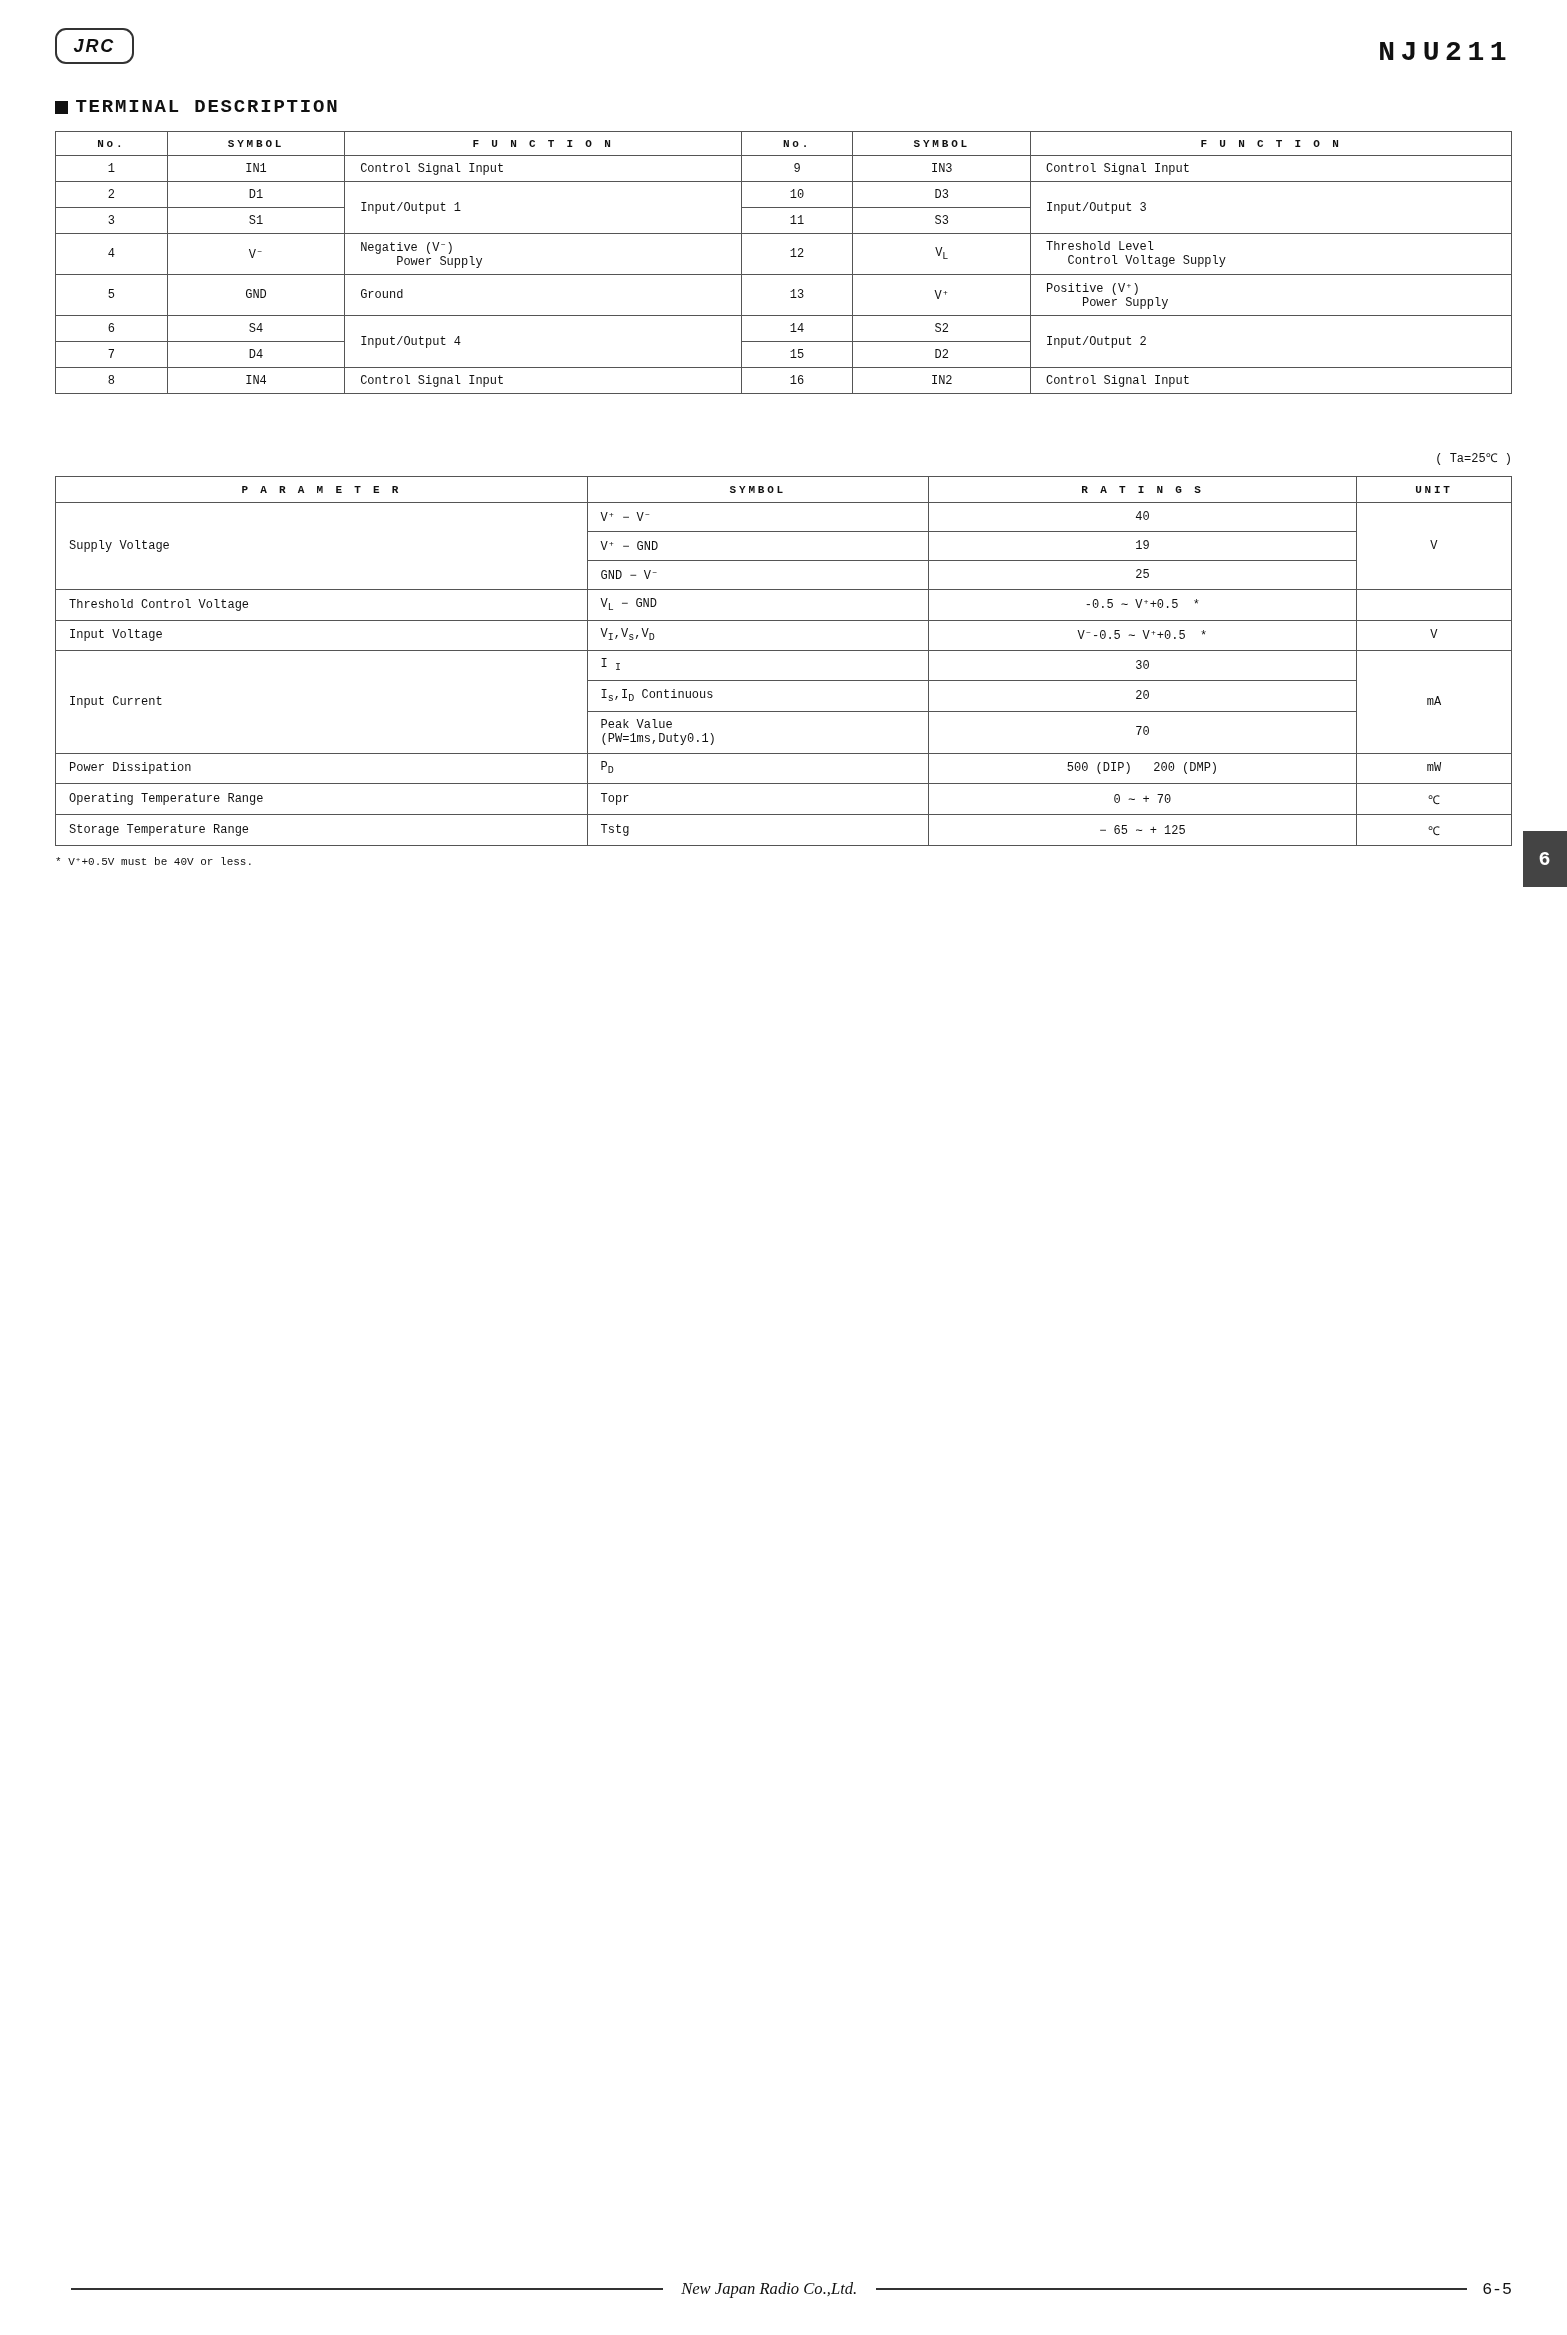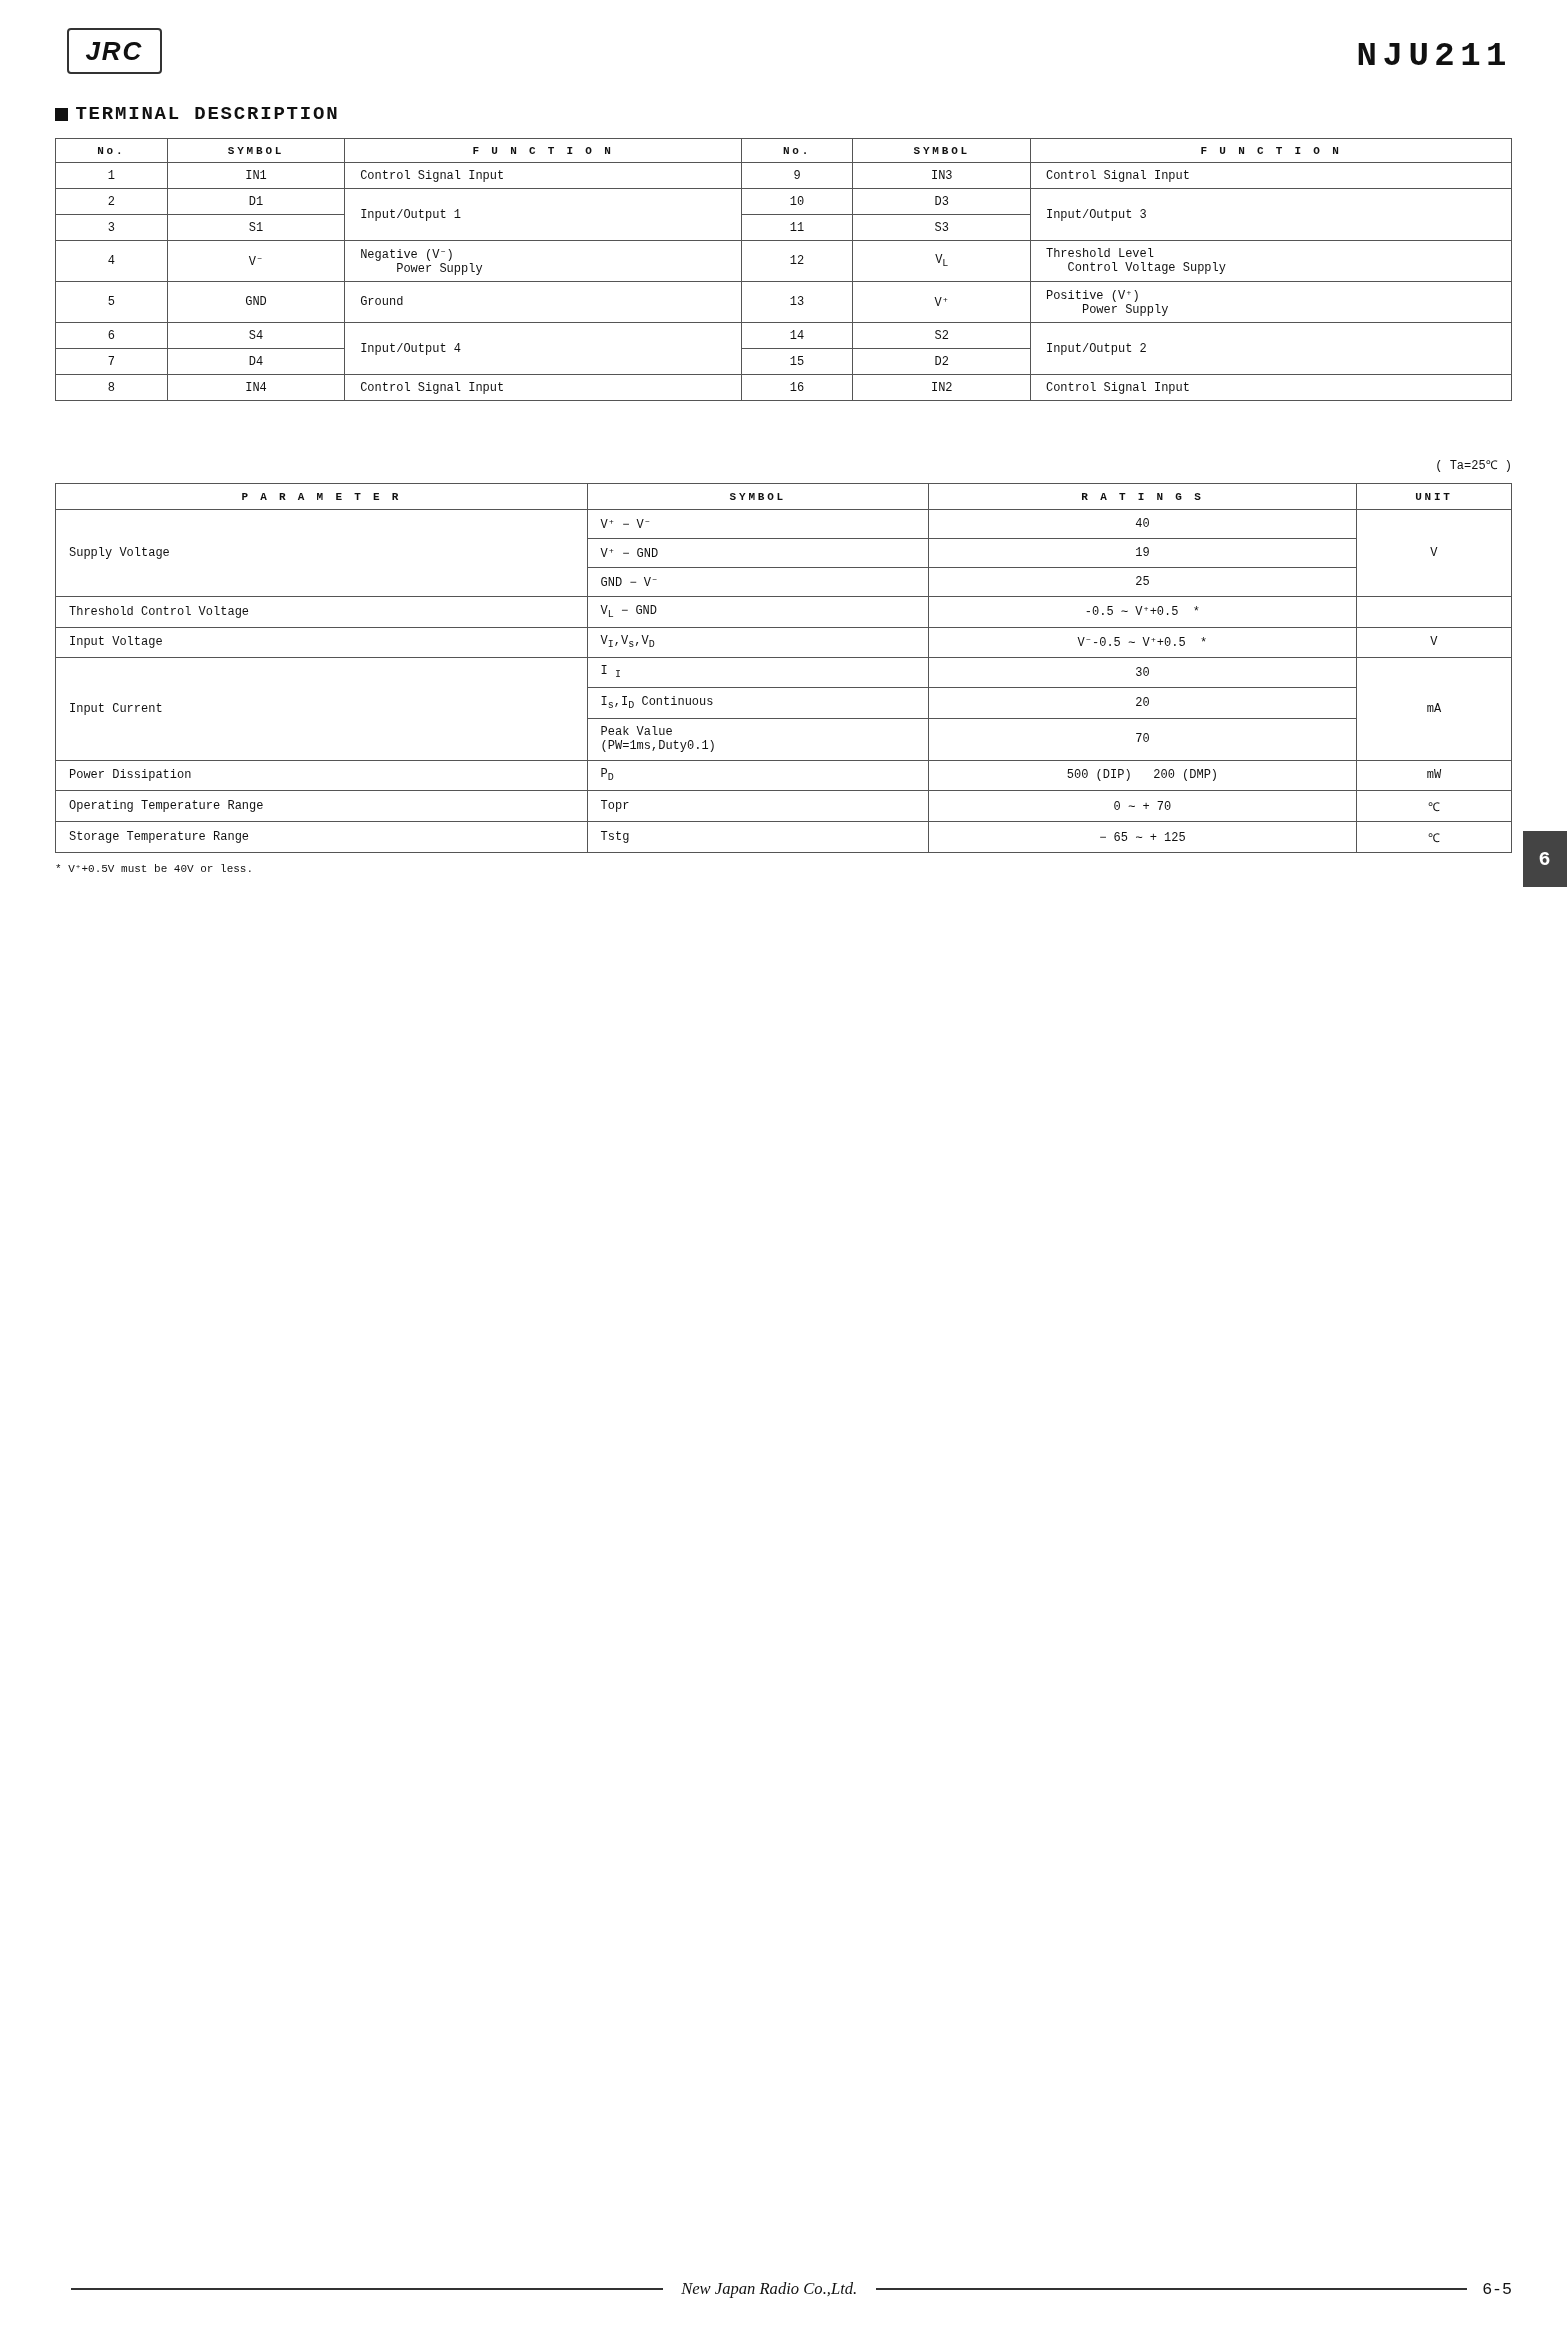--- a/index.html
+++ b/index.html
@@ -16,31 +16,30 @@
 
     
     .header {
       display: flex;
       justify-content: space-between;
       align-items: flex-start;
       margin-bottom: 28px;
     }
     .logo-box {
       border: 2.8px solid #333;
-      border-radius: 4px;
+      border-radius: 11px;
       padding: 5.5px 16.6px;
-      font-size: 26px;
+      font-size: 18px;
       font-weight: bold;
       letter-spacing: 1.8px;
       font-family: Arial, sans-serif;
-      margin-left: 12px;
     }
     .logo-jrc { font-style: italic; }
     .model-number {
-      font-size: 34px;
+      font-size: 28px;
       font-weight: bold;
       letter-spacing: 5.5px;
       font-family: 'Courier New', Courier, monospace;
       margin-top: 9.2px;
     }
 
     
     .section-title {
       display: flex;
       align-items: center;

